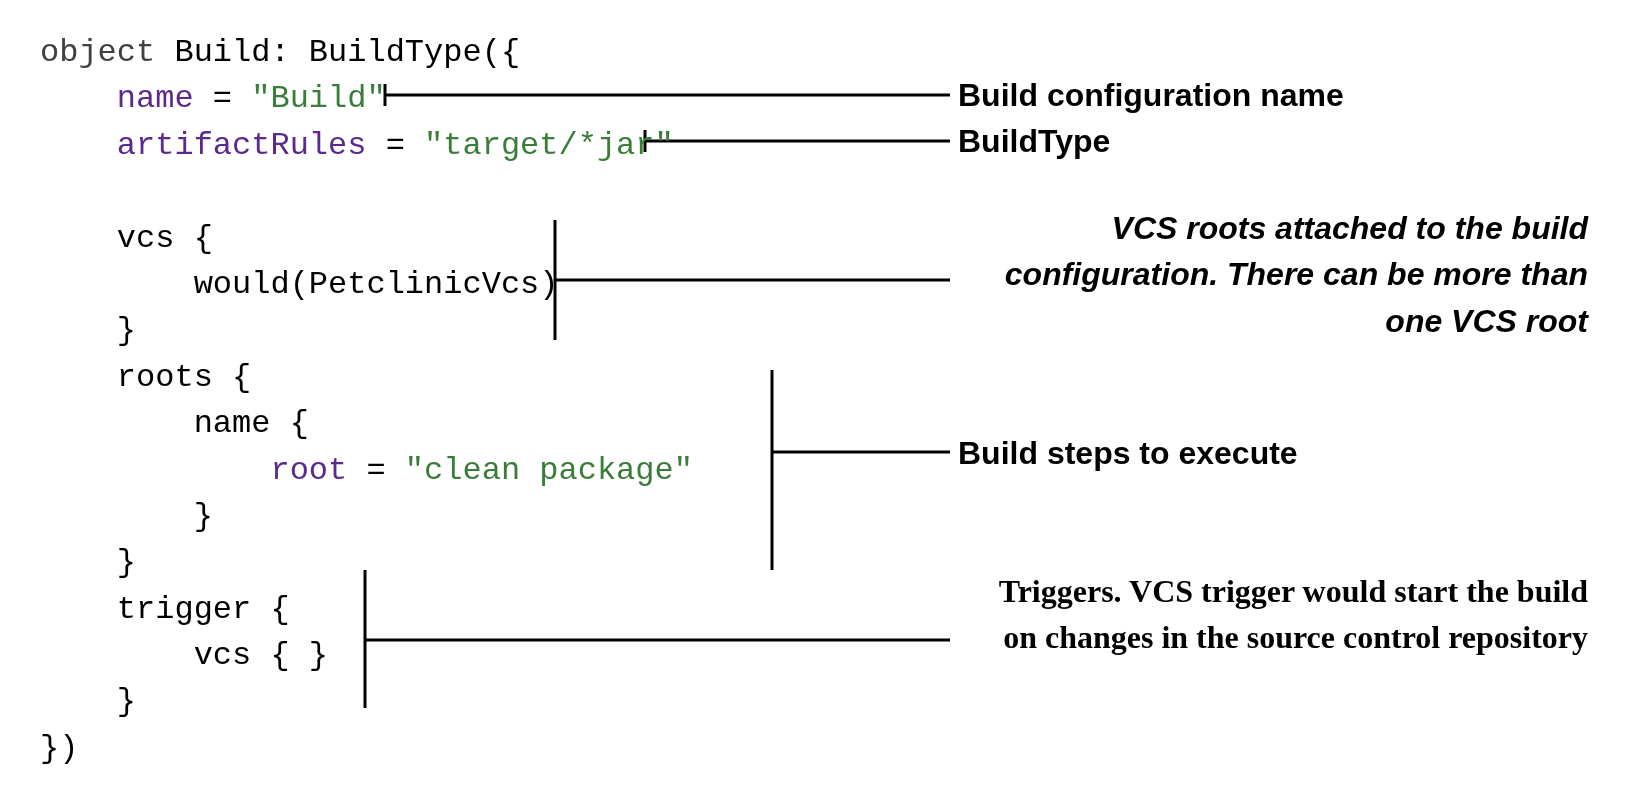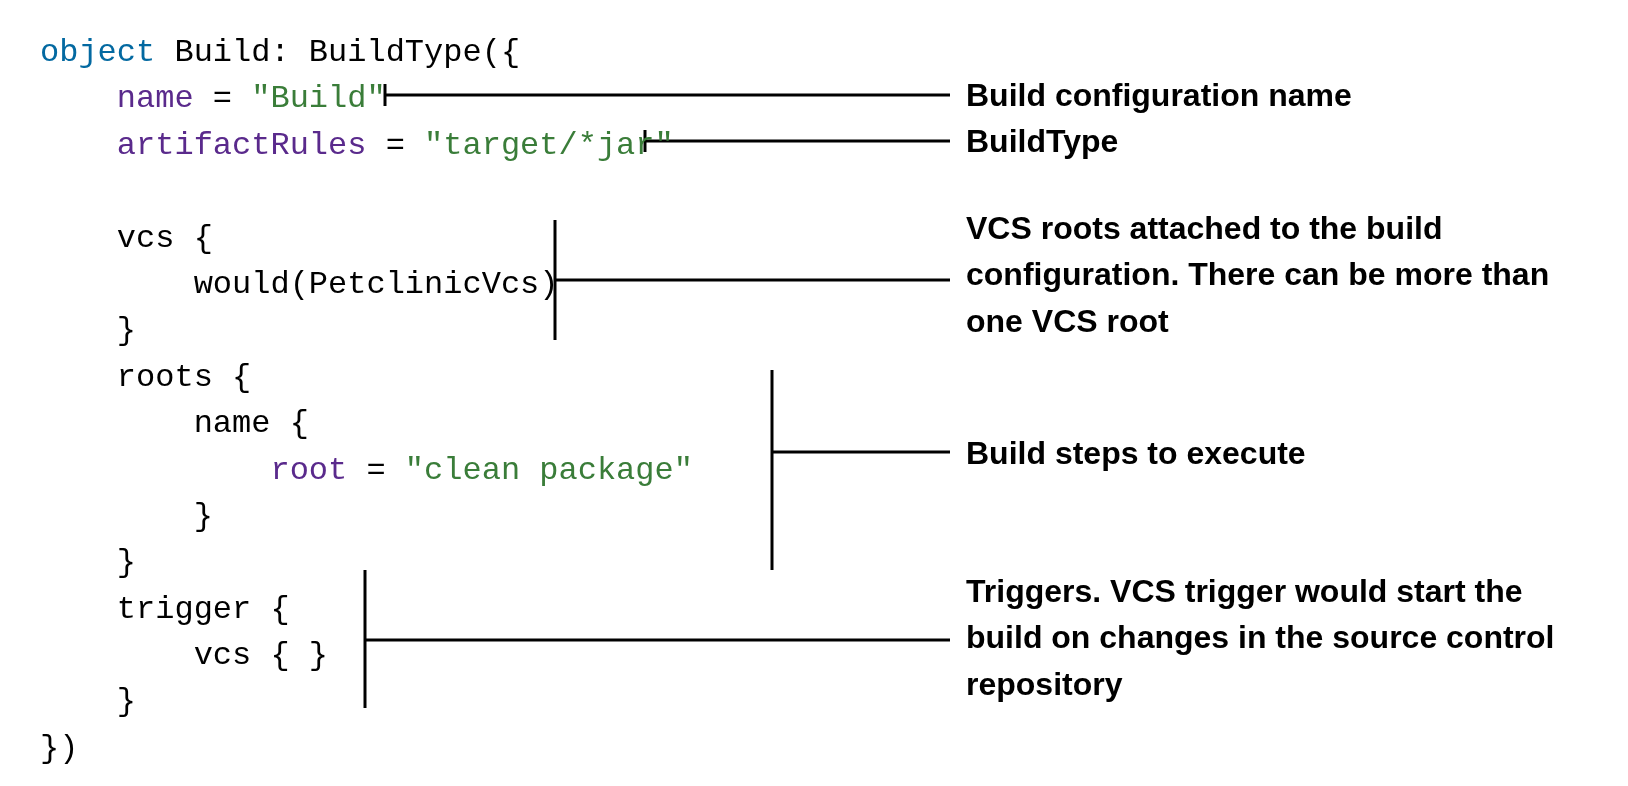--- a/index.html
+++ b/index.html
@@ -17,42 +17,43 @@
     }
     .code-block {
       font-family: "Consolas", "Menlo", "Courier New", monospace;
       font-size: 32px;
       line-height: 1.45;
       white-space: pre;
       color: #000;
       position: relative;
       z-index: 2;
     }
-    .kw { color: #0369a1; }
+    .kw { color: #404040; }
     .prop { color: #5A2A8C; }
     .str { color: #3A7D39; }
     .annotations {
       position: absolute;
       right: 40px;
       top: 30px;
       width: 630px;
       font-weight: 700;
       font-size: 32px;
       color: #000;
       line-height: 1.45;
     }
     .ann {
       position: absolute;
-      left: 8px;
+      left: 0;
+      text-align: right;
     }
     .ann1 { top: 42px; }
     .ann2 { top: 88px; }
-    .ann3 { top: 175px; }
+    .ann3 { top: 175px; font-style: italic; }
     .ann4 { top: 400px; }
-    .ann5 { top: 538px; }
+    .ann5 { top: 538px; font-family: Liberation Serif, serif; }
 
     
     svg.lines {
       position: absolute;
       top: 0;
       left: 0;
       width: 1628px;
       height: 786px;
       z-index: 1;
       pointer-events: none;

